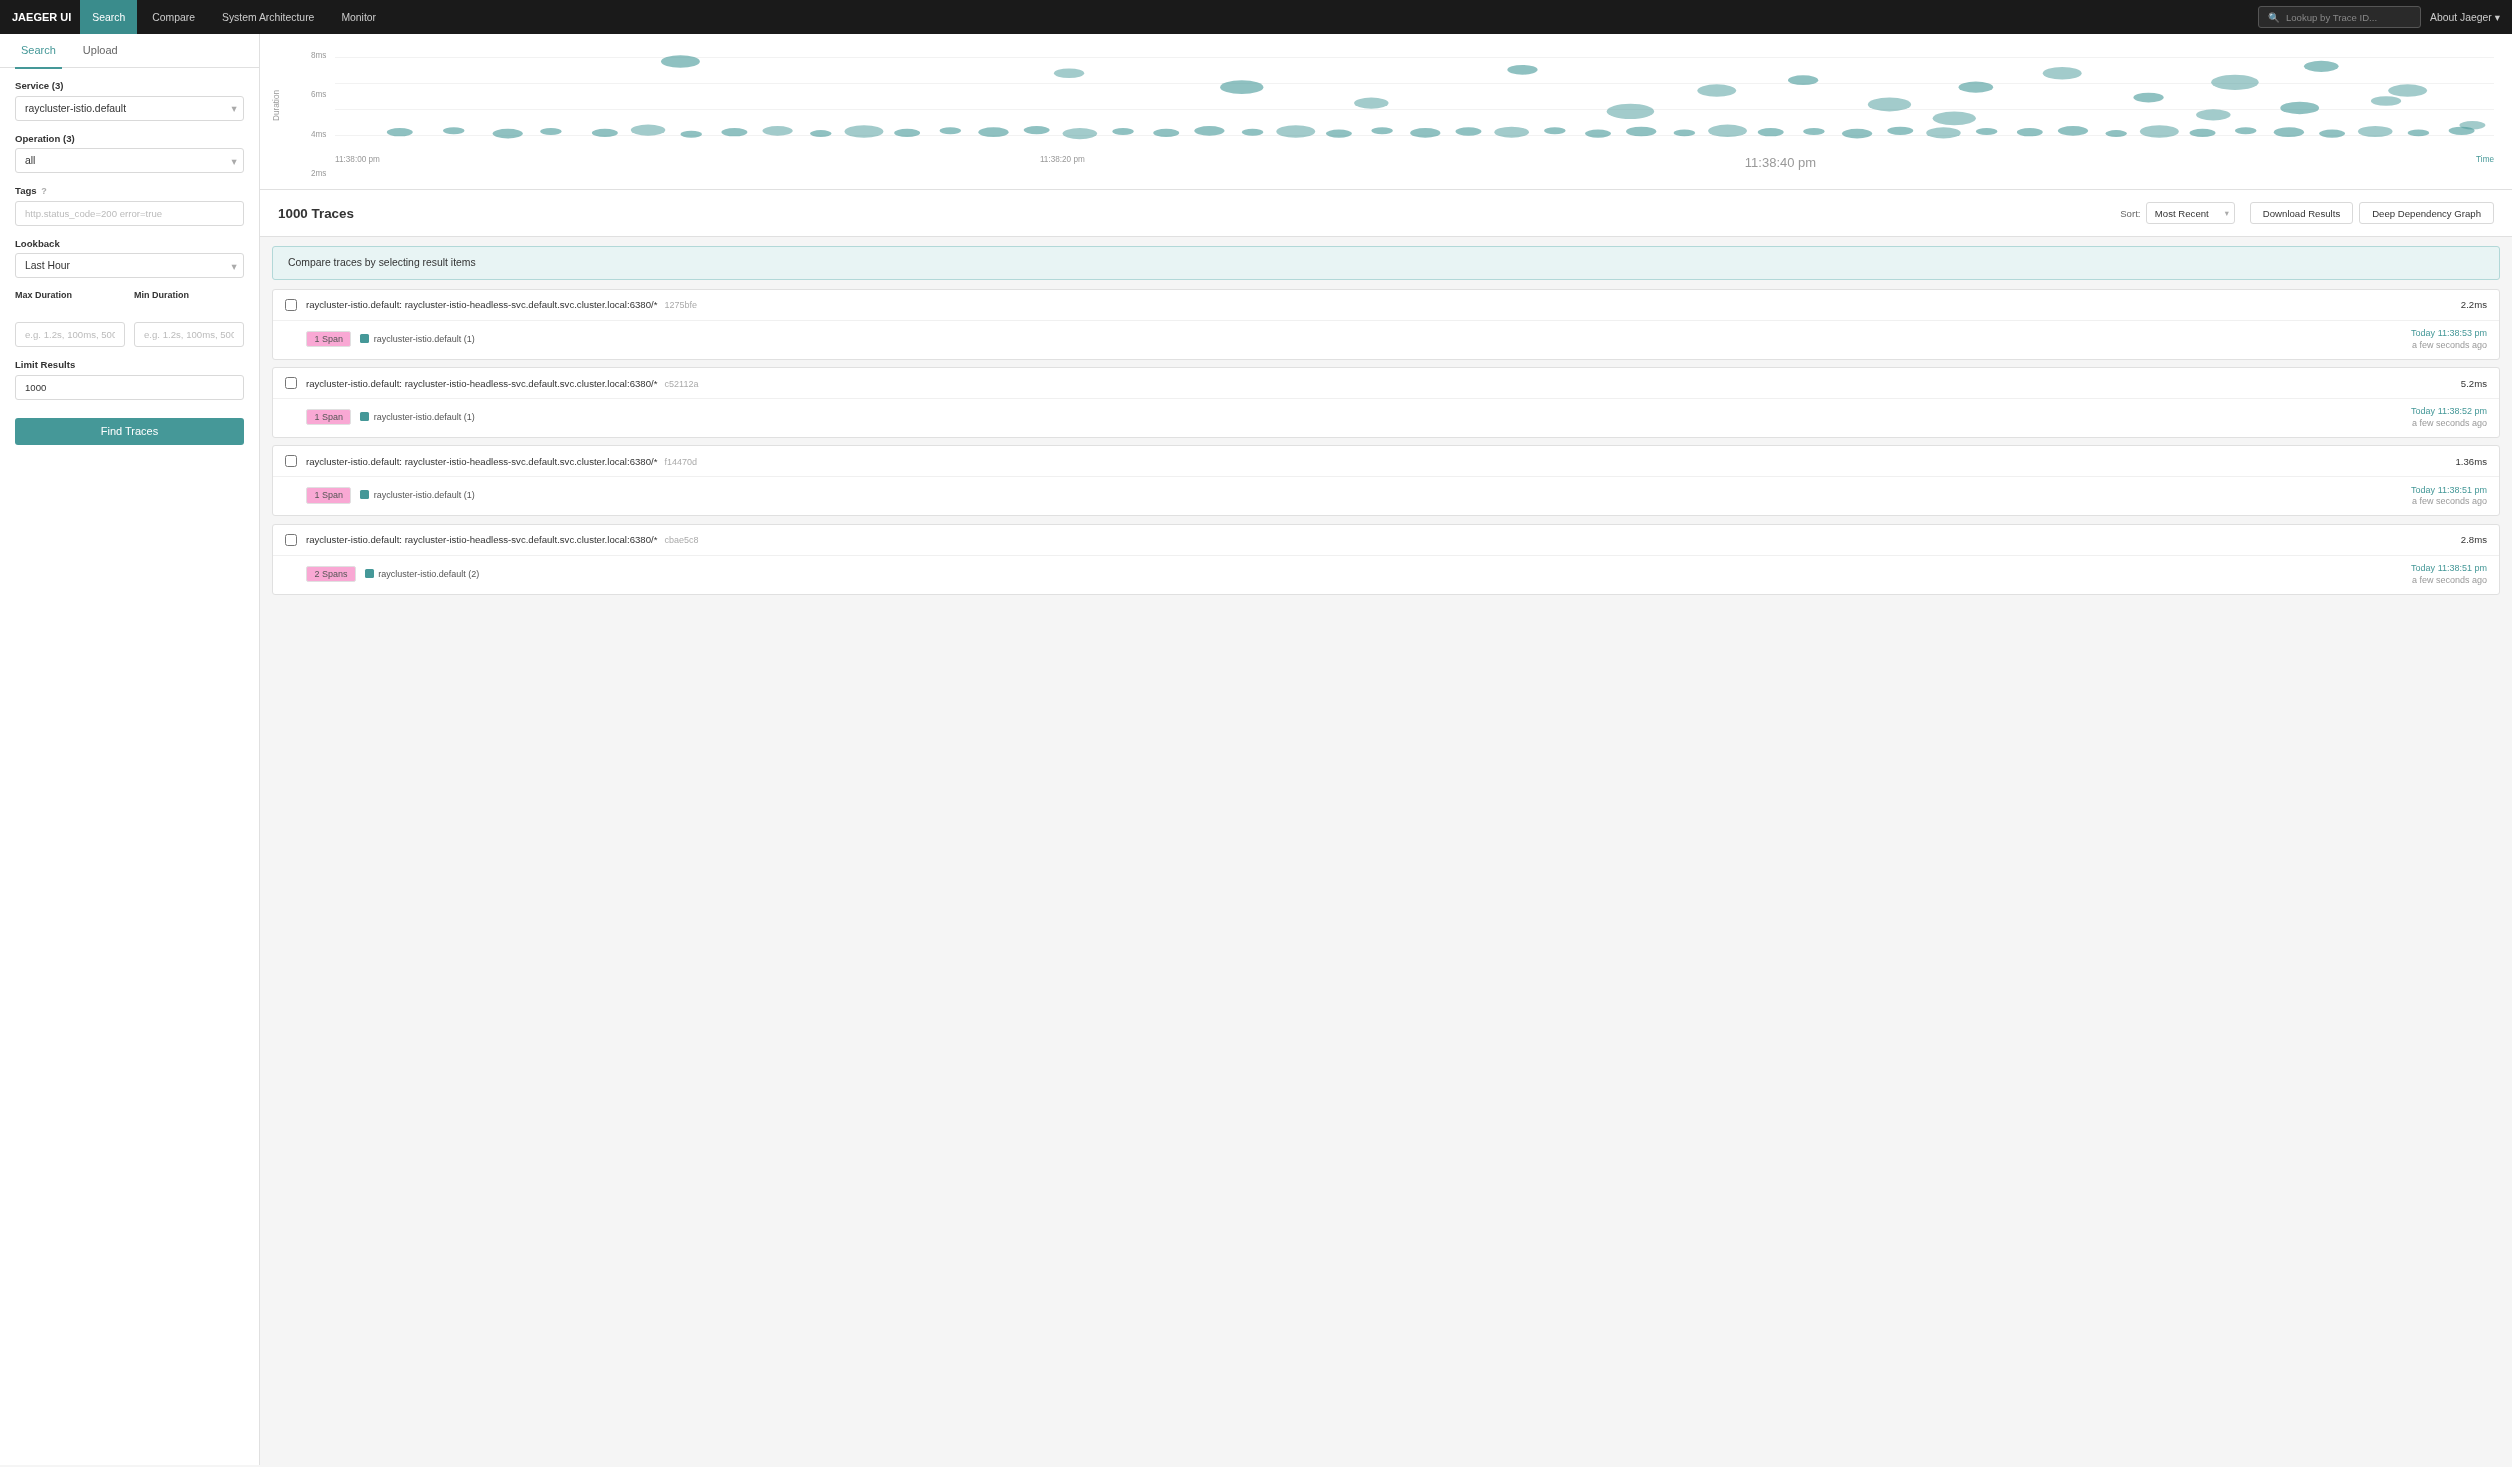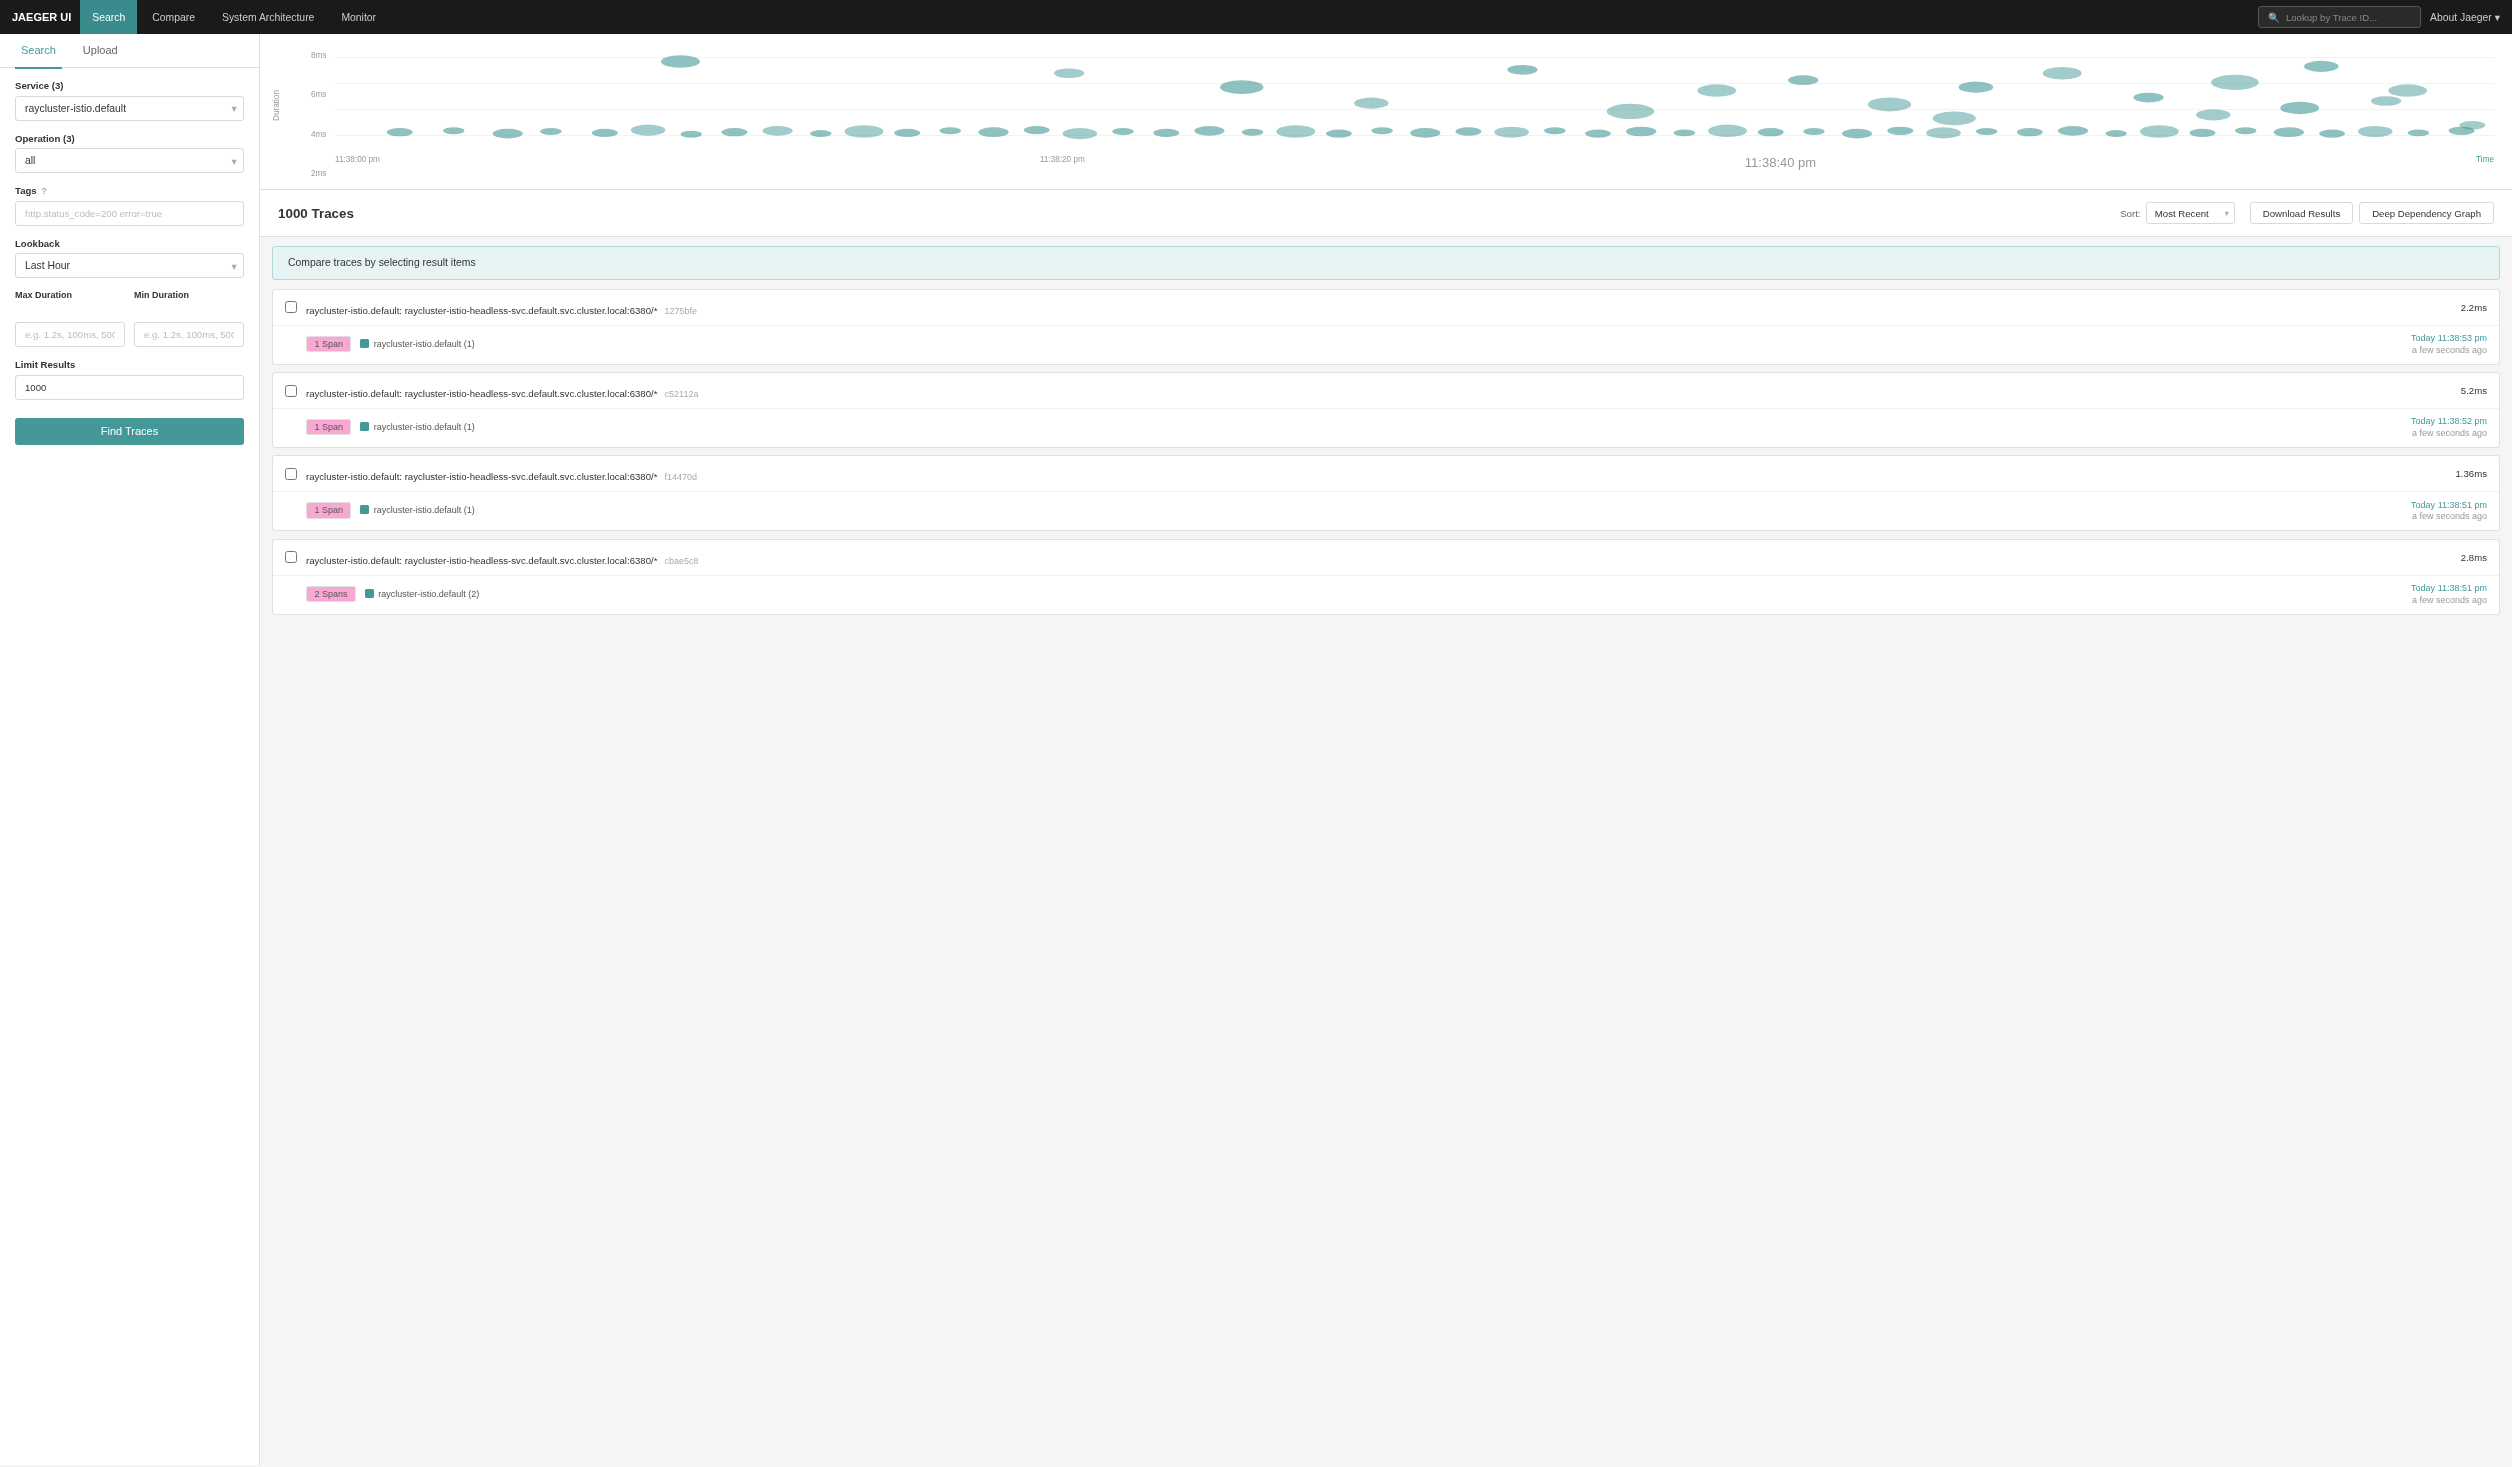--- a/index.html
+++ b/index.html
@@ -308,21 +308,20 @@
       width: 12px;
       height: 12px;
       cursor: pointer;
       flex-shrink: 0;
     }
     .trace-title {
       font-size: 9.6px;
       color: #333;
       font-weight: 500;
       flex: 1;
-      margin-top: 6px;
     }
     .trace-title .service-name {
       color: #333;
     }
     .trace-title .operation-name {
       color: #333;
     }
     .trace-id {
       color: #aaa;
       font-size: 9px;

